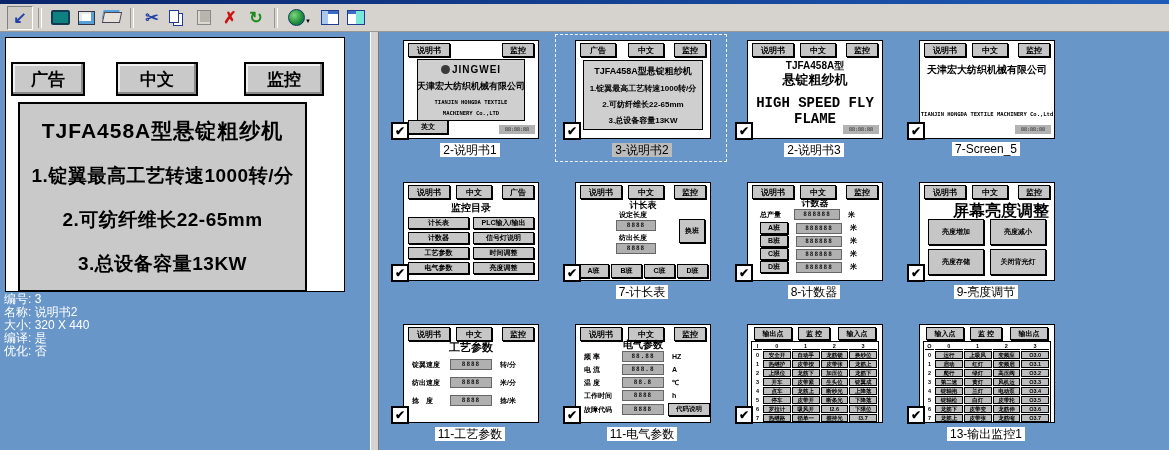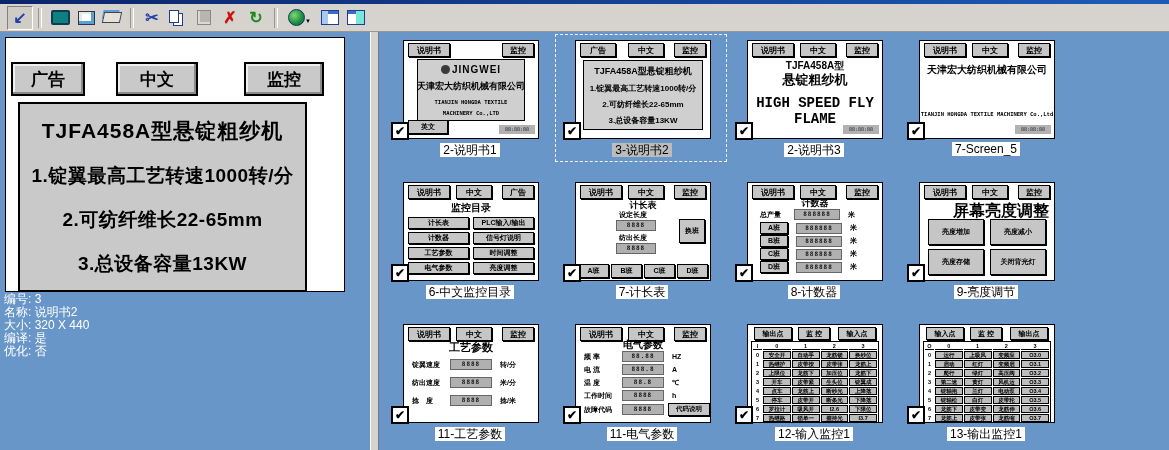--- a/index.html
+++ b/index.html
@@ -179,21 +179,20 @@
           <div class="mini-btn">PLC输入/输出</div>
           <div class="mini-btn">计数器</div>
           <div class="mini-btn">信号灯说明</div>
           <div class="mini-btn">工艺参数</div>
           <div class="mini-btn">时间调整</div>
           <div class="mini-btn">电气参数</div>
           <div class="mini-btn">亮度调整</div>
         </div>
     </div>
     <div class="chk"></div>
-    <div class="lbl"><span>6-中文监控目录</span></div>
   </div>
 
   <div class="cell" style="left:563px;top:148px;">
     <div class="scr">
       <div class="tb b1">说明书</div>
       <div class="tb b2">中文</div>
       <div class="tb b3">监控</div>
       <div class="stitle" style="top:16px;font-size:9px;">计长表</div>
       <div class="stitle flabel" style="top:27px;left:-20px;">设定长度</div>
       <div class="vbox" style="position:absolute;left:40px;top:37px;width:38px;height:9px;">8888</div>
@@ -377,21 +376,20 @@
           <span class="tc">I2.6</span>
           <span class="tc">下限位</span>
           <span class="rn">7</span>
           <span class="tc">热继路</span>
           <span class="tc">循单一</span>
           <span class="tc">握持光</span>
           <span class="tc">I3.7</span>
         </div>
     </div>
     <div class="chk"></div>
-    <div class="lbl"><span>12-输入监控1</span></div>
   </div>
 
   <div class="cell" style="left:907px;top:290px;">
     <div class="scr">
       <div class="tb2" style="left:6px;width:36px;">输入点</div>
       <div class="tb2" style="left:50px;width:30px;">监 控</div>
       <div class="tb2" style="right:6px;width:36px;">输出点</div>
       <div class="iotable" id="tbl11">
           <span class="hc">O</span>
           <span class="hc">0</span>

